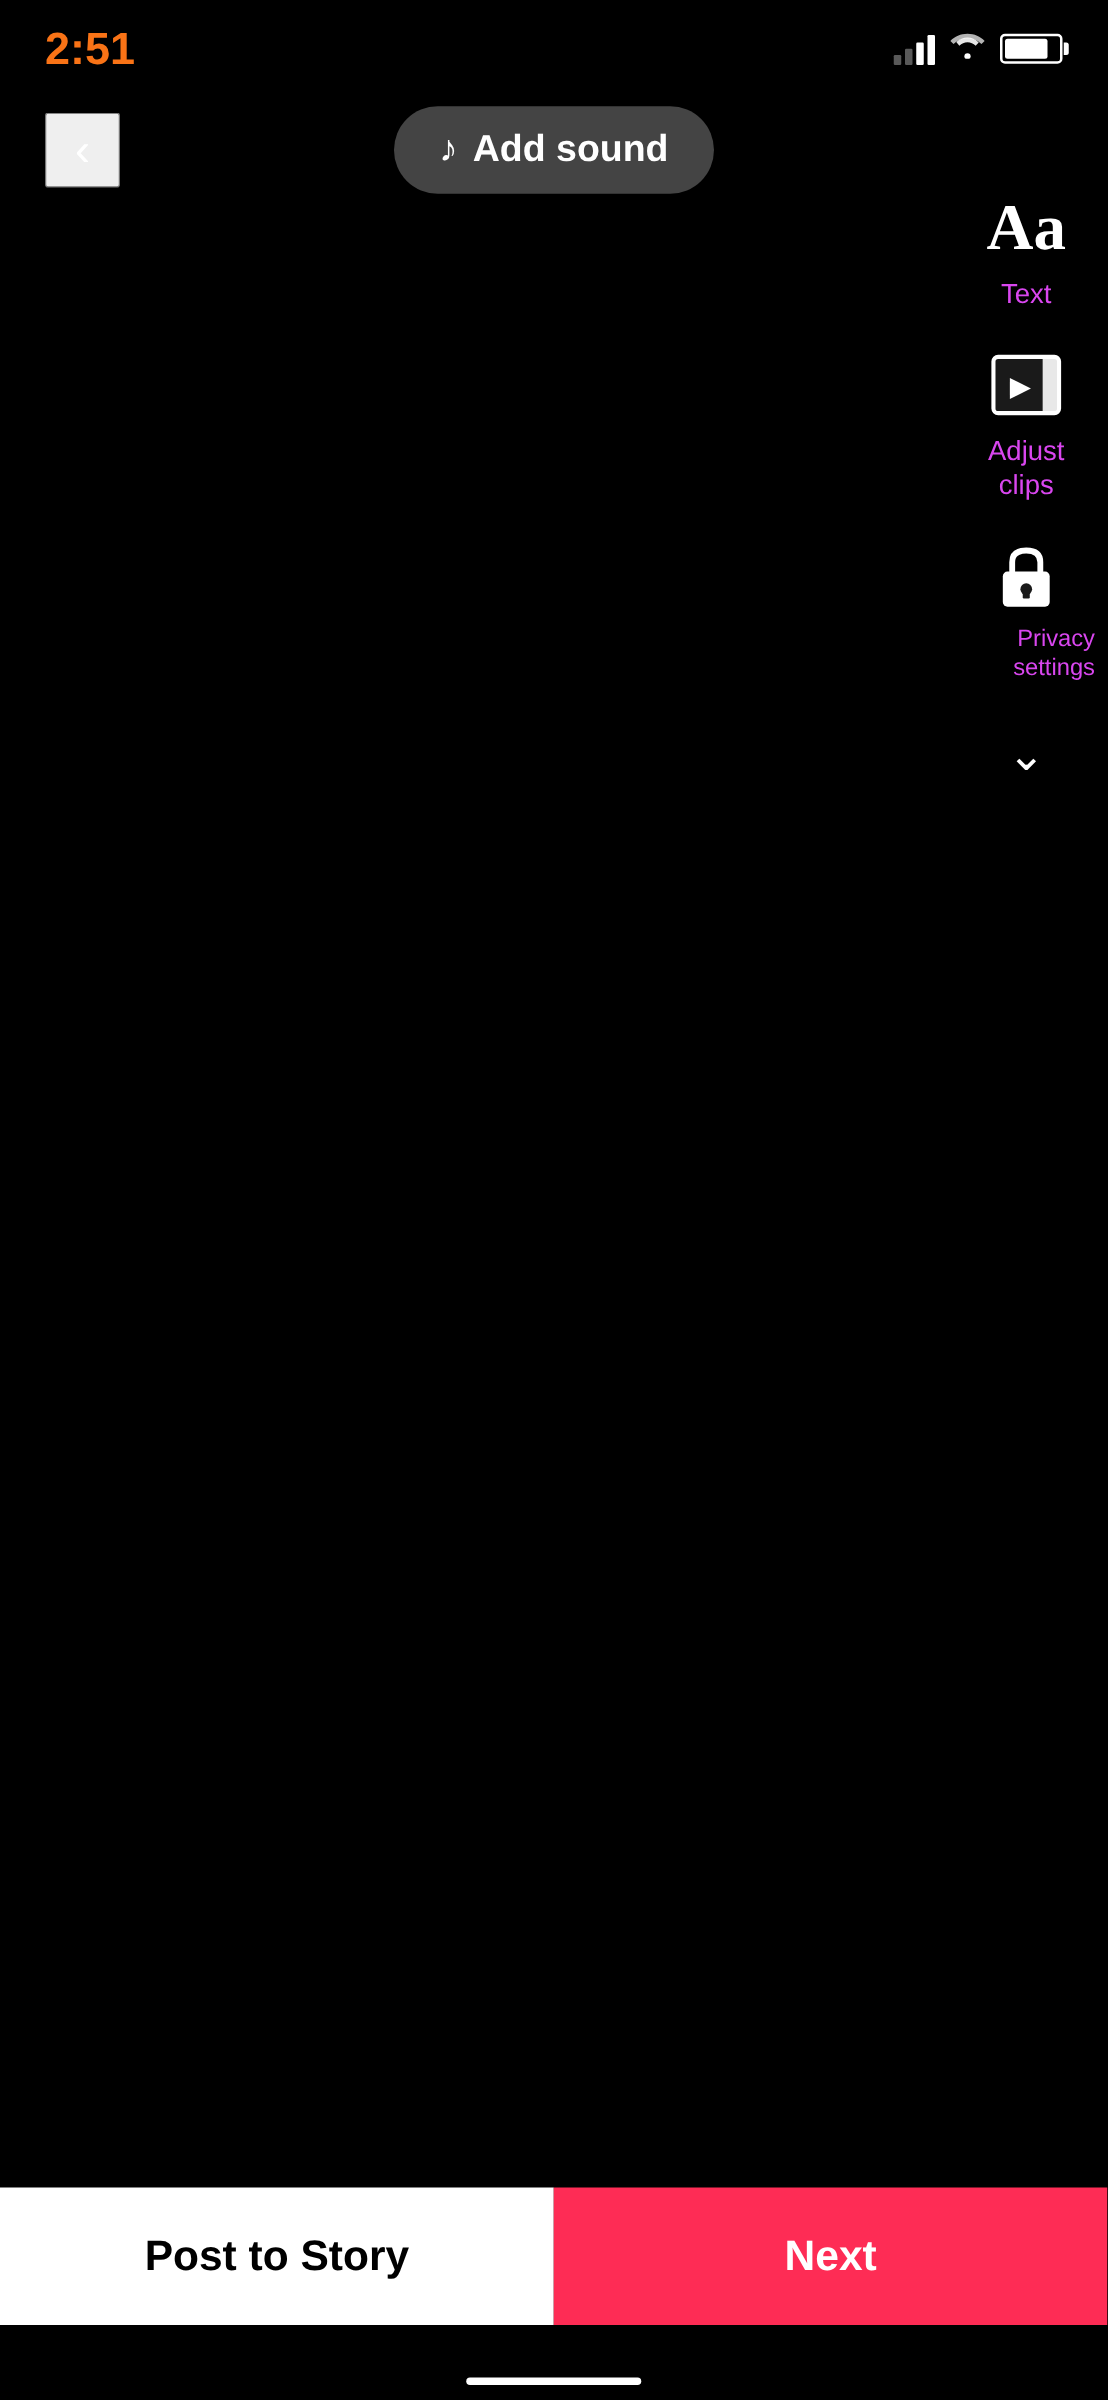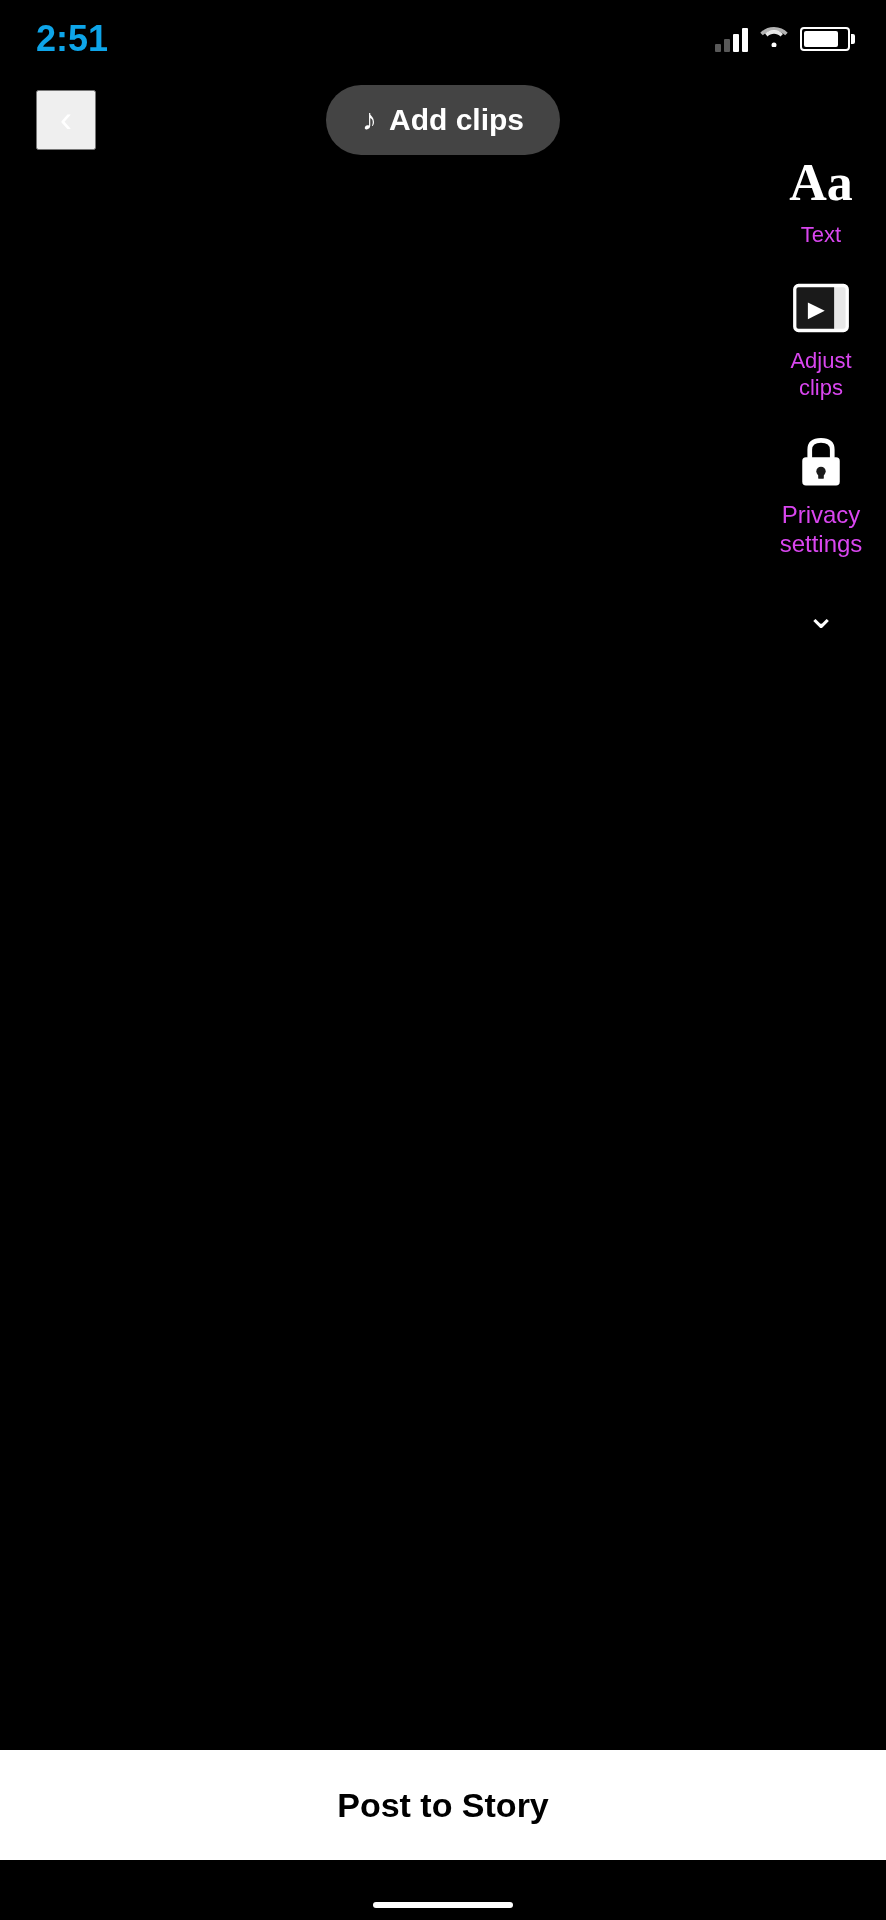--- a/index.html
+++ b/index.html
@@ -20,21 +20,21 @@
       display: flex;
       justify-content: space-between;
       align-items: center;
       padding: 18px 36px 10px 36px;
       height: 70px;
     }
 
     .status-time {
       font-size: 36px;
       font-weight: 700;
-      color: #0ea5e9;
+      color: #f97316;
     }
 
     .status-icons {
       display: flex;
       align-items: center;
       gap: 12px;
     }
 
     .signal-bars {
       display: flex;
@@ -264,21 +264,21 @@
     </div>
   </div>
 </div>
 
 <div class="top-bar">
   <button class="back-button">
     <span class="back-chevron">‹</span>
   </button>
   <button class="add-sound-btn">
     <span class="music-note">♪</span>
-    <span>Add clips</span>
+    <span>Add sound</span>
   </button>
   <div style="width:60px"></div>
 </div>
 
 <div class="right-toolbar">
 
   <div class="tool-item">
     <div class="tool-icon">
       <span class="text-aa">Aa</span>
     </div>
@@ -310,28 +310,31 @@
       <svg width="60" height="60" viewBox="0 0 64 64" fill="white">
 
         <rect x="12" y="28" width="40" height="30" rx="4" fill="white"></rect>
 
         <path d="M20 28 L20 20 Q20 10 32 10 Q44 10 44 20 L44 28" fill="none" stroke="white" stroke-width="5" stroke-linecap="round"></path>
 
         <circle cx="32" cy="43" r="5" fill="#1a1a1a"></circle>
         <rect x="29" y="43" width="6" height="8" rx="1" fill="#1a1a1a"></rect>
       </svg>
     </div>
-    <span class="tool-label" style="font-size:24px; text-align:center; line-height:1.2;">Privacy settings</span>
+    <span class="tool-label" style="font-size:19px; text-align:right; line-height:1.2;">Privacy settings</span>
   </div>
 
   <div class="tool-item" style="gap:0">
     <span class="chevron-down">⌄</span>
   </div>
 
 </div>
 
 <div class="bottom-bar">
   <button class="post-to-story-btn">
     <span>Post to Story</span>
   </button>
+  <button class="next-btn">
+    <span>Next</span>
+  </button>
 </div>
 
 <div class="home-indicator"></div>
 
 </body></html>

